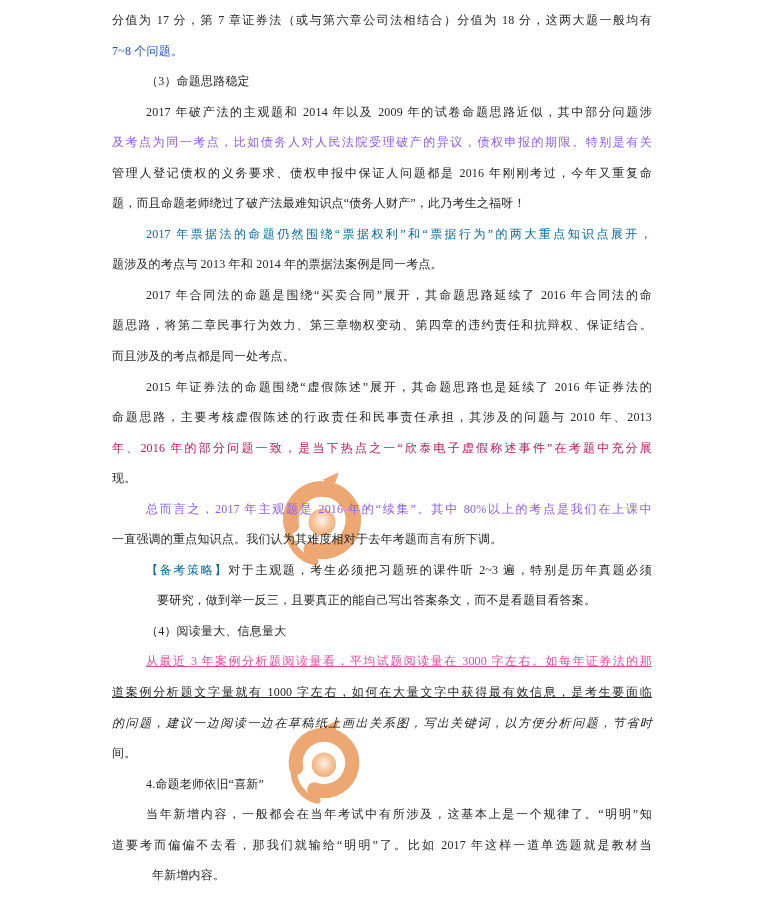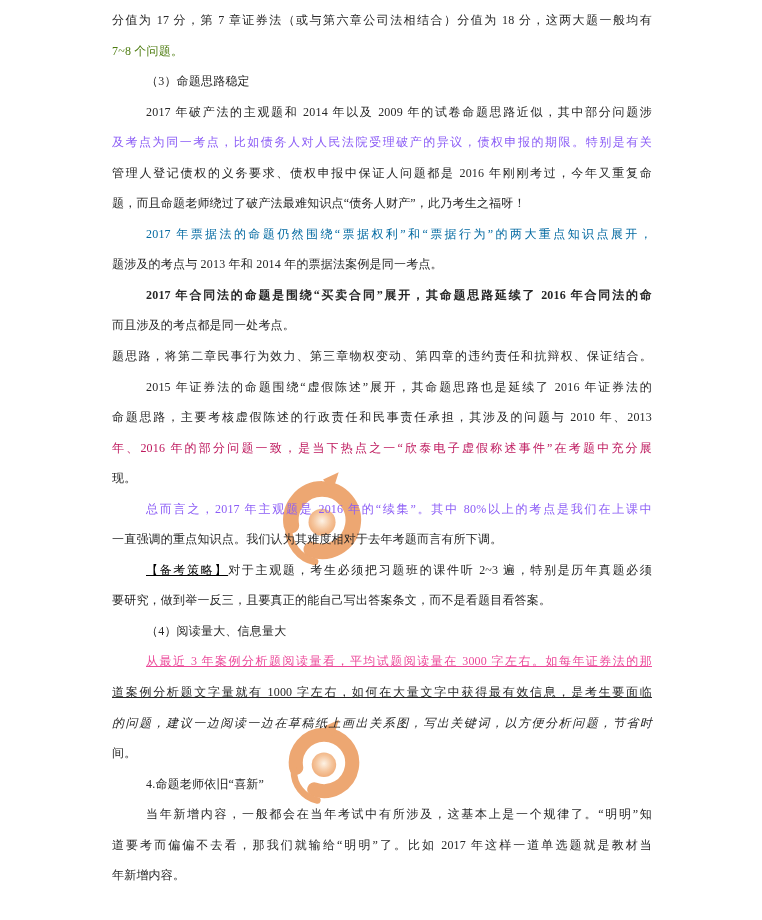--- a/index.html
+++ b/index.html
@@ -122,41 +122,41 @@
 
 <svg class="wm-logo wm-orange" id="wm-c-logo" viewBox="0 0 100 100" style="color: rgb(236, 160, 103);">
   <path d="M 21.5 57.2 A 30 30 0 1 1 40.7 80.2" fill="none" stroke="currentColor" stroke-width="15" stroke-linecap="round"></path>
   <path d="M 19 60 A 32 32 0 0 0 44 92" fill="none" stroke="currentColor" stroke-width="7" stroke-linecap="round"></path>
   <path d="M 52 13 L 67 6 L 61 25 Z" fill="currentColor"></path>
   <circle cx="51" cy="54" r="13" fill="url(#dotGrad)"></circle>
 </svg>
 
 <div class="text-body" id="text-body">
     <div class="text-line jl" style="color: rgb(38, 38, 38);"><span>分值为 17 分，第 7 章证券法（或与第六章公司法相结合）分值为 18 分，这两大题一般均有</span></div>
-    <div class="text-line" style="color: #4d7c0f;"><span>7~8 个问题。</span></div>
+    <div class="text-line" style="color: #1d4ed8;"><span>7~8 个问题。</span></div>
     <div class="text-line ind" style="color: rgb(38, 38, 38);"><span>（3）命题思路稳定</span></div>
     <div class="text-line ind jl" style="color: rgb(38, 38, 38);"><span>2017 年破产法的主观题和 2014 年以及 2009 年的试卷命题思路近似，其中部分问题涉</span></div>
     <div class="text-line jl" style="color: #8b5cf6;"><span>及考点为同一考点，比如债务人对人民法院受理破产的异议，债权申报的期限。特别是有关</span></div>
     <div class="text-line jl" style="color: rgb(38, 38, 38);"><span>管理人登记债权的义务要求、债权申报中保证人问题都是 2016 年刚刚考过，今年又重复命</span></div>
     <div class="text-line" style="color: rgb(38, 38, 38);"><span>题，而且命题老师绕过了破产法最难知识点“债务人财产”，此乃考生之福呀！</span></div>
     <div class="text-line ind jl" style="color: #0369a1;"><span>2017 年票据法的命题仍然围绕“票据权利”和“票据行为”的两大重点知识点展开，</span></div>
     <div class="text-line" style="color: rgb(38, 38, 38);"><span>题涉及的考点与 2013 年和 2014 年的票据法案例是同一考点。</span></div>
-    <div class="text-line ind jl" style="color: rgb(38, 38, 38); font-weight: bold;"><span>2017 年合同法的命题是围绕“买卖合同”展开，其命题思路延续了 2016 年合同法的命</span></div>
+    <div class="text-line ind jl" style="color: rgb(38, 38, 38);"><span>2017 年合同法的命题是围绕“买卖合同”展开，其命题思路延续了 2016 年合同法的命</span></div>
+    <div class="text-line jl" style="color: rgb(38, 38, 38);"><span>题思路，将第二章民事行为效力、第三章物权变动、第四章的违约责任和抗辩权、保证结合。</span></div>
     <div class="text-line" style="color: rgb(38, 38, 38);"><span>而且涉及的考点都是同一处考点。</span></div>
-    <div class="text-line jl" style="color: rgb(38, 38, 38);"><span>题思路，将第二章民事行为效力、第三章物权变动、第四章的违约责任和抗辩权、保证结合。</span></div>
     <div class="text-line ind jl" style="color: rgb(38, 38, 38);"><span>2015 年证券法的命题围绕“虚假陈述”展开，其命题思路也是延续了 2016 年证券法的</span></div>
     <div class="text-line jl" style="color: rgb(38, 38, 38);"><span>命题思路，主要考核虚假陈述的行政责任和民事责任承担，其涉及的问题与 2010 年、2013</span></div>
     <div class="text-line jl" style="color: #be185d;"><span>年、2016 年的部分问题一致，是当下热点之一“欣泰电子虚假称述事件”在考题中充分展</span></div>
     <div class="text-line" style="color: rgb(38, 38, 38);"><span>现。</span></div>
     <div class="text-line ind jl" style="color: #8b5cf6;"><span>总而言之，2017 年主观题是 2016 年的“续集”。其中 80%以上的考点是我们在上课中</span></div>
     <div class="text-line" style="color: rgb(38, 38, 38);"><span>一直强调的重点知识点。我们认为其难度相对于去年考题而言有所下调。</span></div>
-    <div class="text-line ind jl" style="color: rgb(38, 38, 38);"><span style="color: #000000; text-decoration: underline;">【备考策略】</span><span>对于主观题，考生必须把习题班的课件听 2~3 遍，特别是历年真题必须</span></div>
-    <div class="text-line" style="color: rgb(38, 38, 38);"><span>要研究，做到举一反三，且要真正的能自己写出答案条文，而不是看题目看答案。</span></div>
+    <div class="text-line ind jl" style="color: rgb(38, 38, 38);"><span style="color: #0369a1;">【备考策略】</span><span>对于主观题，考生必须把习题班的课件听 2~3 遍，特别是历年真题必须</span></div>
+    <div class="text-line" style="color: rgb(38, 38, 38); margin-left: 45px;"><span>要研究，做到举一反三，且要真正的能自己写出答案条文，而不是看题目看答案。</span></div>
     <div class="text-line ind" style="color: rgb(38, 38, 38);"><span>（4）阅读量大、信息量大</span></div>
     <div class="text-line ind jl" style="color: #ec4899; text-decoration: underline;"><span>从最近 3 年案例分析题阅读量看，平均试题阅读量在 3000 字左右。如每年证券法的那</span></div>
     <div class="text-line jl" style="color: rgb(38, 38, 38); text-decoration: underline;"><span>道案例分析题文字量就有 1000 字左右，如何在大量文字中获得最有效信息，是考生要面临</span></div>
     <div class="text-line jl" style="color: rgb(38, 38, 38); font-style: italic;"><span>的问题，建议一边阅读一边在草稿纸上画出关系图，写出关键词，以方便分析问题，节省时</span></div>
     <div class="text-line" style="color: rgb(38, 38, 38);"><span>间。</span></div>
     <div class="text-line ind" style="color: rgb(38, 38, 38);"><span>4.命题老师依旧“喜新”</span></div>
     <div class="text-line ind jl" style="color: rgb(38, 38, 38);"><span>当年新增内容，一般都会在当年考试中有所涉及，这基本上是一个规律了。“明明”知</span></div>
     <div class="text-line jl" style="color: rgb(38, 38, 38);"><span>道要考而偏偏不去看，那我们就输给“明明”了。比如 2017 年这样一道单选题就是教材当</span></div>
-    <div class="text-line" style="color: rgb(38, 38, 38);"><span>年新增内容。</span></div>
+    <div class="text-line" style="color: rgb(38, 38, 38); margin-left: 40px;"><span>年新增内容。</span></div>
   </div>
 
 </body></html>

